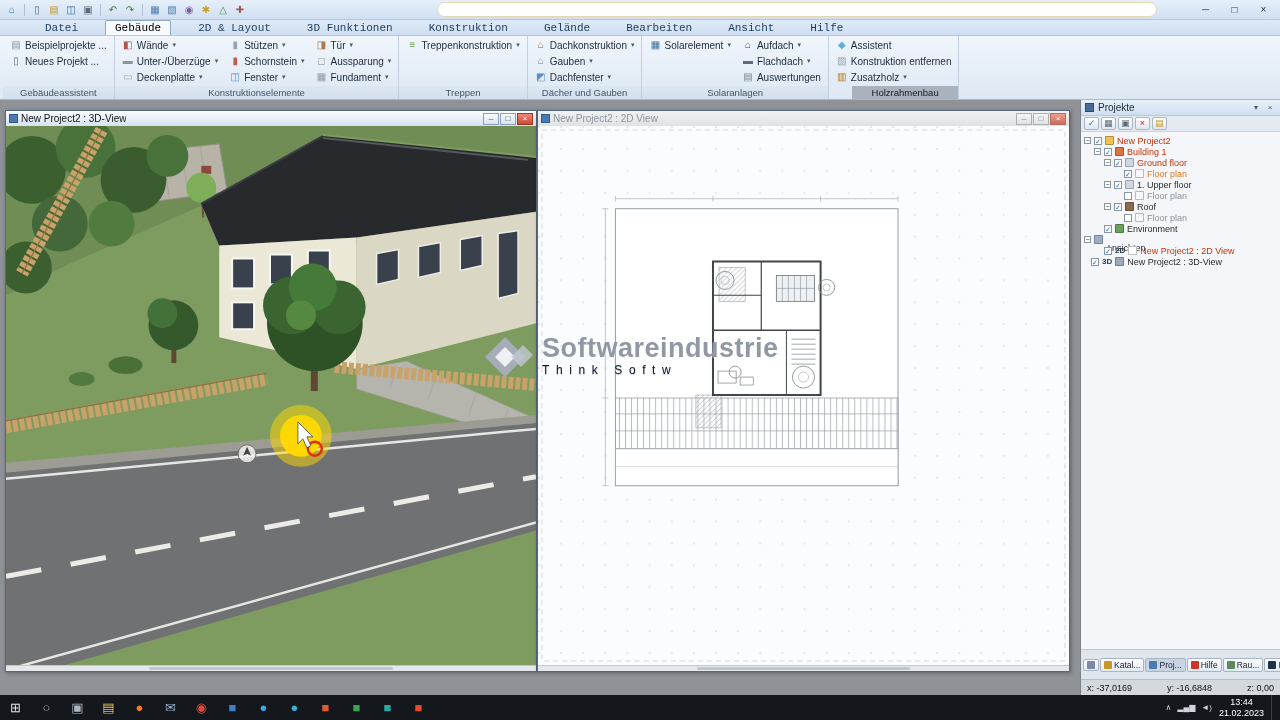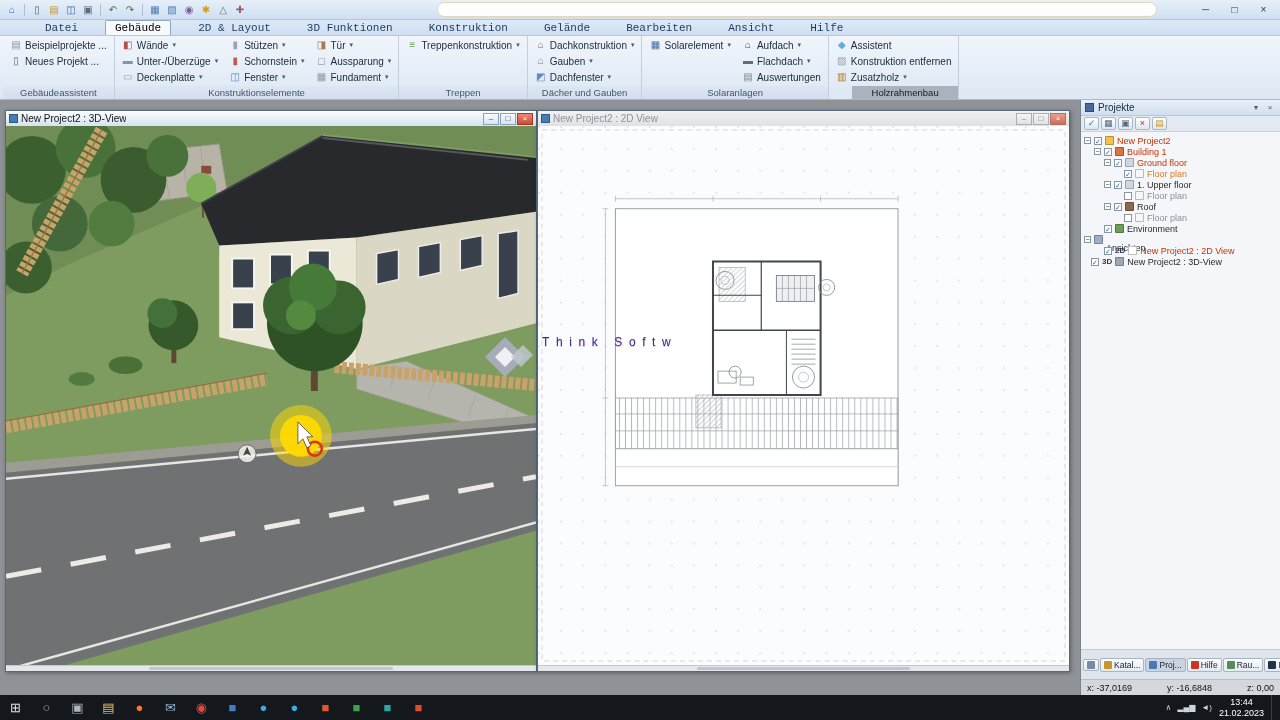--- a/index.html
+++ b/index.html
@@ -47,21 +47,21 @@
   .inactive .cw-btn{border-color:#aab0b6;background:linear-gradient(#f4f5f6,#e0e2e4);color:#778;}
   .inactive .cw-btn.close{background:linear-gradient(#e9a092,#cf6a58);border-color:#b07060;color:#fff;}
   .cw-content{position:relative;height:calc(100% - 21px);overflow:hidden;background:#fff;}
   .cw-content svg{display:block;width:100%;height:100%;}
   .cw-scroll{height:6px;background:#e4e7ec;border-top:1px solid #c2c8d0;position:relative;}
   .cw-thumb{position:absolute;top:1px;bottom:1px;background:#bfc6cf;border-radius:2px;}
 
   
   .watermark{position:absolute;left:481px;top:234px;display:flex;align-items:flex-start;gap:9px;z-index:40;pointer-events:none;}
   .wm-text .wm1{font-size:27px;font-weight:bold;color:#8f98a4;letter-spacing:.5px;text-shadow:0 1px 2px rgba(255,255,255,.7);line-height:1.05;}
-  .wm-text .wm2{font-size:12px;color:#4c1d95;letter-spacing:.55em;margin-top:1px;text-shadow:0 1px 1px rgba(120,128,138,.5);}
+  .wm-text .wm2{font-size:12px;color:#0f172a;letter-spacing:.55em;margin-top:1px;text-shadow:0 1px 1px rgba(120,128,138,.5);}
 
   
   .panel{position:absolute;top:100px;right:0;width:200px;height:595px;background:#eef1f5;border-left:1px solid #7a828c;display:flex;flex-direction:column;}
   .panel-header{height:16px;background:linear-gradient(#e8f0fa,#cfdff0);display:flex;align-items:center;gap:4px;padding:0 4px;font-size:10px;color:#1a2a3a;border-bottom:1px solid #b7c6da;}
   .ph-ico{width:9px;height:9px;background:#4a6a9a;border:1px solid #2d4a74;flex:none;}
   .ph-btns{margin-left:auto;display:flex;gap:2px;}
   .ph-btn{width:12px;height:12px;font-size:8px;line-height:12px;text-align:center;color:#556;}
   .panel-toolbar{height:16px;display:flex;align-items:center;gap:2px;padding:0 3px;background:#e3eaf2;border-bottom:1px solid #c8d2de;}
   .pt-btn{width:15px;height:13px;border:1px solid #aab6c4;background:linear-gradient(#fff,#dde6f0);font-size:9px;line-height:11px;text-align:center;border-radius:2px;}
   .tree{flex:1;overflow:hidden;padding-top:3px;background:#f4f6f9;}
@@ -462,20 +462,21 @@
       </div>
     </div>
 
     <div class="watermark">
       <svg class="wm-logo" width="52" height="46" viewBox="0 0 52 46">
         <path d="M4,23 L24,3 L44,23 L24,43 Z" fill="#a6adb8"></path>
         <path d="M14,23 L24,13 L34,23 L24,33 Z" fill="#eef0f3"></path>
         <path d="M30,23 L42,11 L52,21 L40,33 Z" fill="#c2c8d2" opacity="0.8"></path>
       </svg>
       <div class="wm-text">
+        <div class="wm1">Softwareindustrie</div>
         <div class="wm2">Think Softw</div>
       </div>
     </div>
   </div>
 
   <div class="panel">
     <div class="panel-header">
       <span class="ph-ico"></span>
       <span>Projekte</span>
       <div class="ph-btns">

